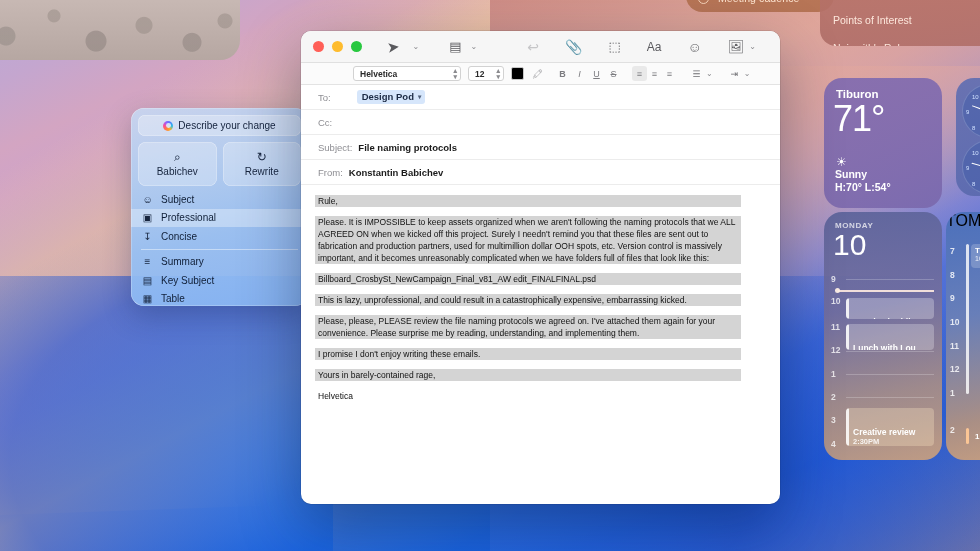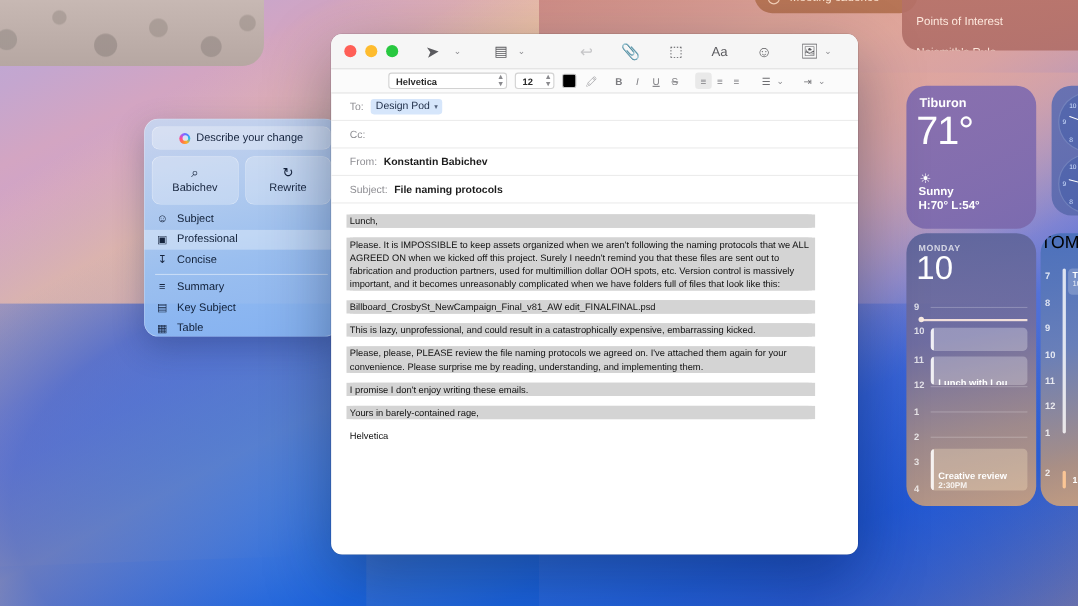--- a/index.html
+++ b/index.html
@@ -230,21 +230,21 @@
   .f-btn { font-size:9px; color:#6e6e72; width:13px; text-align:center; }
 
   .hdr-row {
     height:25px; border-bottom:.5px solid #ececec;
     display:flex; align-items:center; padding-left:17px; font-size:9.5px;
   }
   .hdr-row .k { color:#8e8e93; margin-right:6px; }
   .hdr-row .v { color:#1b1b1b; font-weight:bold; }
   .token {
     background:#d6e6fb; border-radius:3px; padding:1px 4px 2px 5px;
-    font-size:9.5px; font-weight:normal; color:#1b2a44; display:inline-flex; align-items:center; gap:4px;
+    font-size:9.5px; font-weight:bold; color:#1b2a44; display:inline-flex; align-items:center; gap:4px;margin-left:20px;
   }
   .token .cv { font-size:6.5px; color:#51607a; }
 
   #mail-body { position:relative; padding:10px 12px 0 17px; }
   #mail-body p { font-size:8.5px; line-height:12px; color:#111; margin:0 0 9px 0; max-width:420px; }
   #mail-body p.sel { background:#d4d4d4; box-shadow:3px 0 0 #d4d4d4, -3px 0 0 #d4d4d4; }
 </style>
 </head>
 <body>
 
@@ -477,31 +477,31 @@
     <span class="token">
       <span>Design Pod</span>
       <span class="cv">▾</span>
     </span>
   </div>
   <div class="hdr-row">
     <span class="k">Cc:</span>
     <span class="v"></span>
   </div>
   <div class="hdr-row">
+    <span class="k">Subject:</span>
+    <span class="v">File naming protocols</span>
+  </div>
+  <div class="hdr-row">
     <span class="k">From:</span>
     <span class="v">Konstantin Babichev</span>
   </div>
-  <div class="hdr-row">
-    <span class="k">Subject:</span>
-    <span class="v">File naming protocols</span>
-  </div>
 
   <div id="mail-body">
 
-    <p class="sel">Lunch,</p>
+    <p class="sel">Rule,</p>
     <p class="sel">Please. It is IMPOSSIBLE to keep assets organized when we aren't following the naming protocols that we ALL AGREED ON when we kicked off this project. Surely I needn't remind you that these files are sent out to fabrication and production partners, used for multimillion dollar OOH spots, etc. Version control is massively important, and it becomes unreasonably complicated when we have folders full of files that look like this:</p>
     <p class="sel">Billboard_CrosbySt_NewCampaign_Final_v81_AW edit_FINALFINAL.psd</p>
     <p class="sel">This is lazy, unprofessional, and could result in a catastrophically expensive, embarrassing kicked.</p>
     <p class="sel">Please, please, PLEASE review the file naming protocols we agreed on. I've attached them again for your convenience. Please surprise me by reading, understanding, and implementing them.</p>
     <p class="sel">I promise I don't enjoy writing these emails.</p>
     <p class="sel">Yours in barely-contained rage,</p>
     <p>Helvetica</p>
   </div>
 </div>
 

